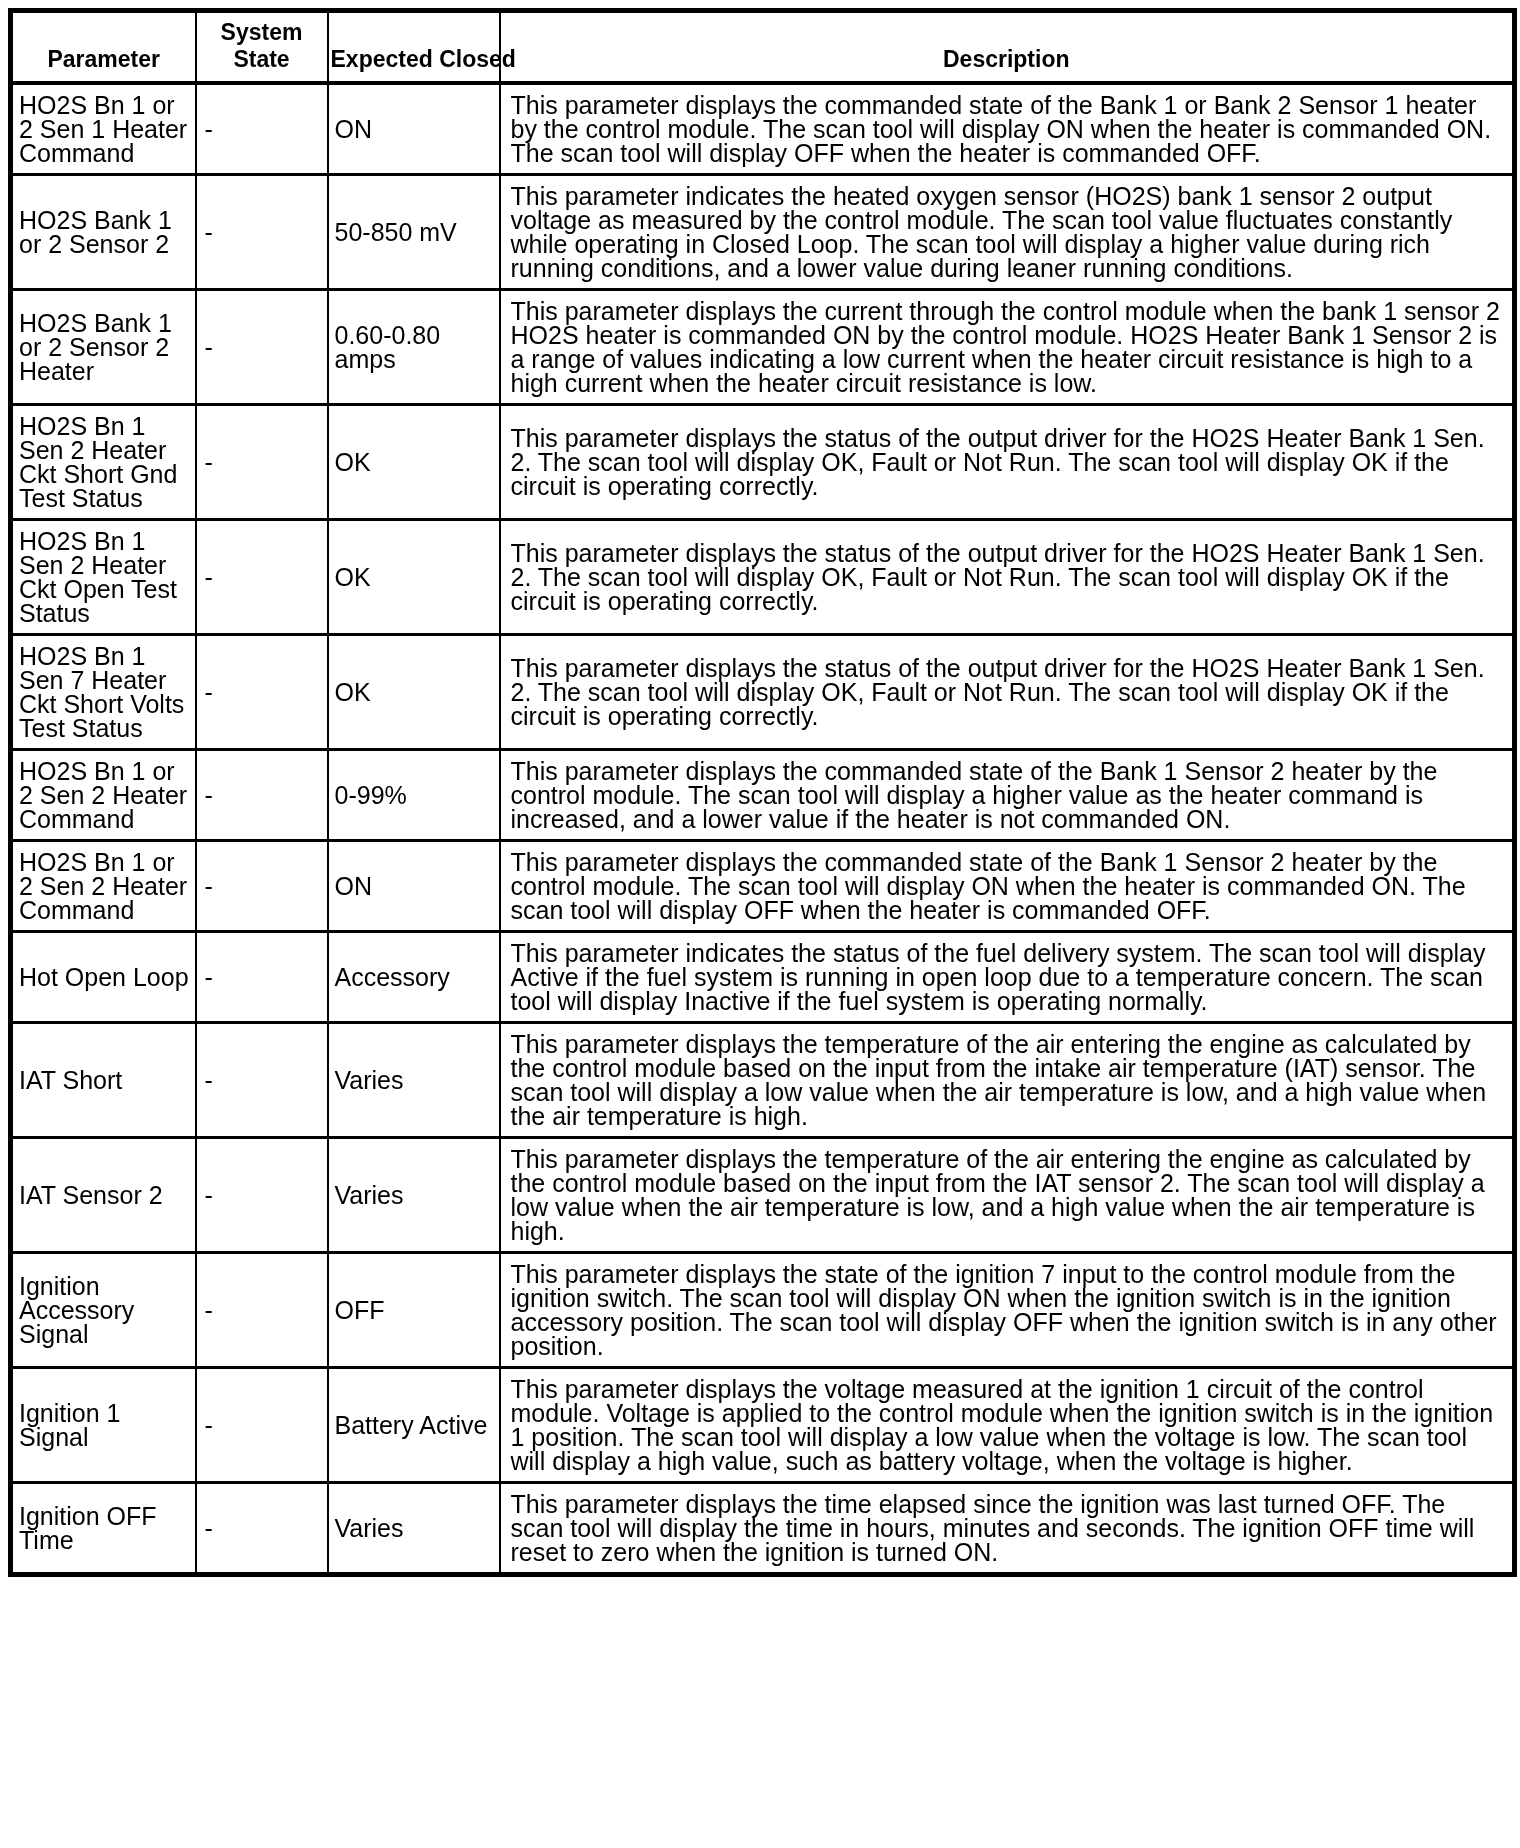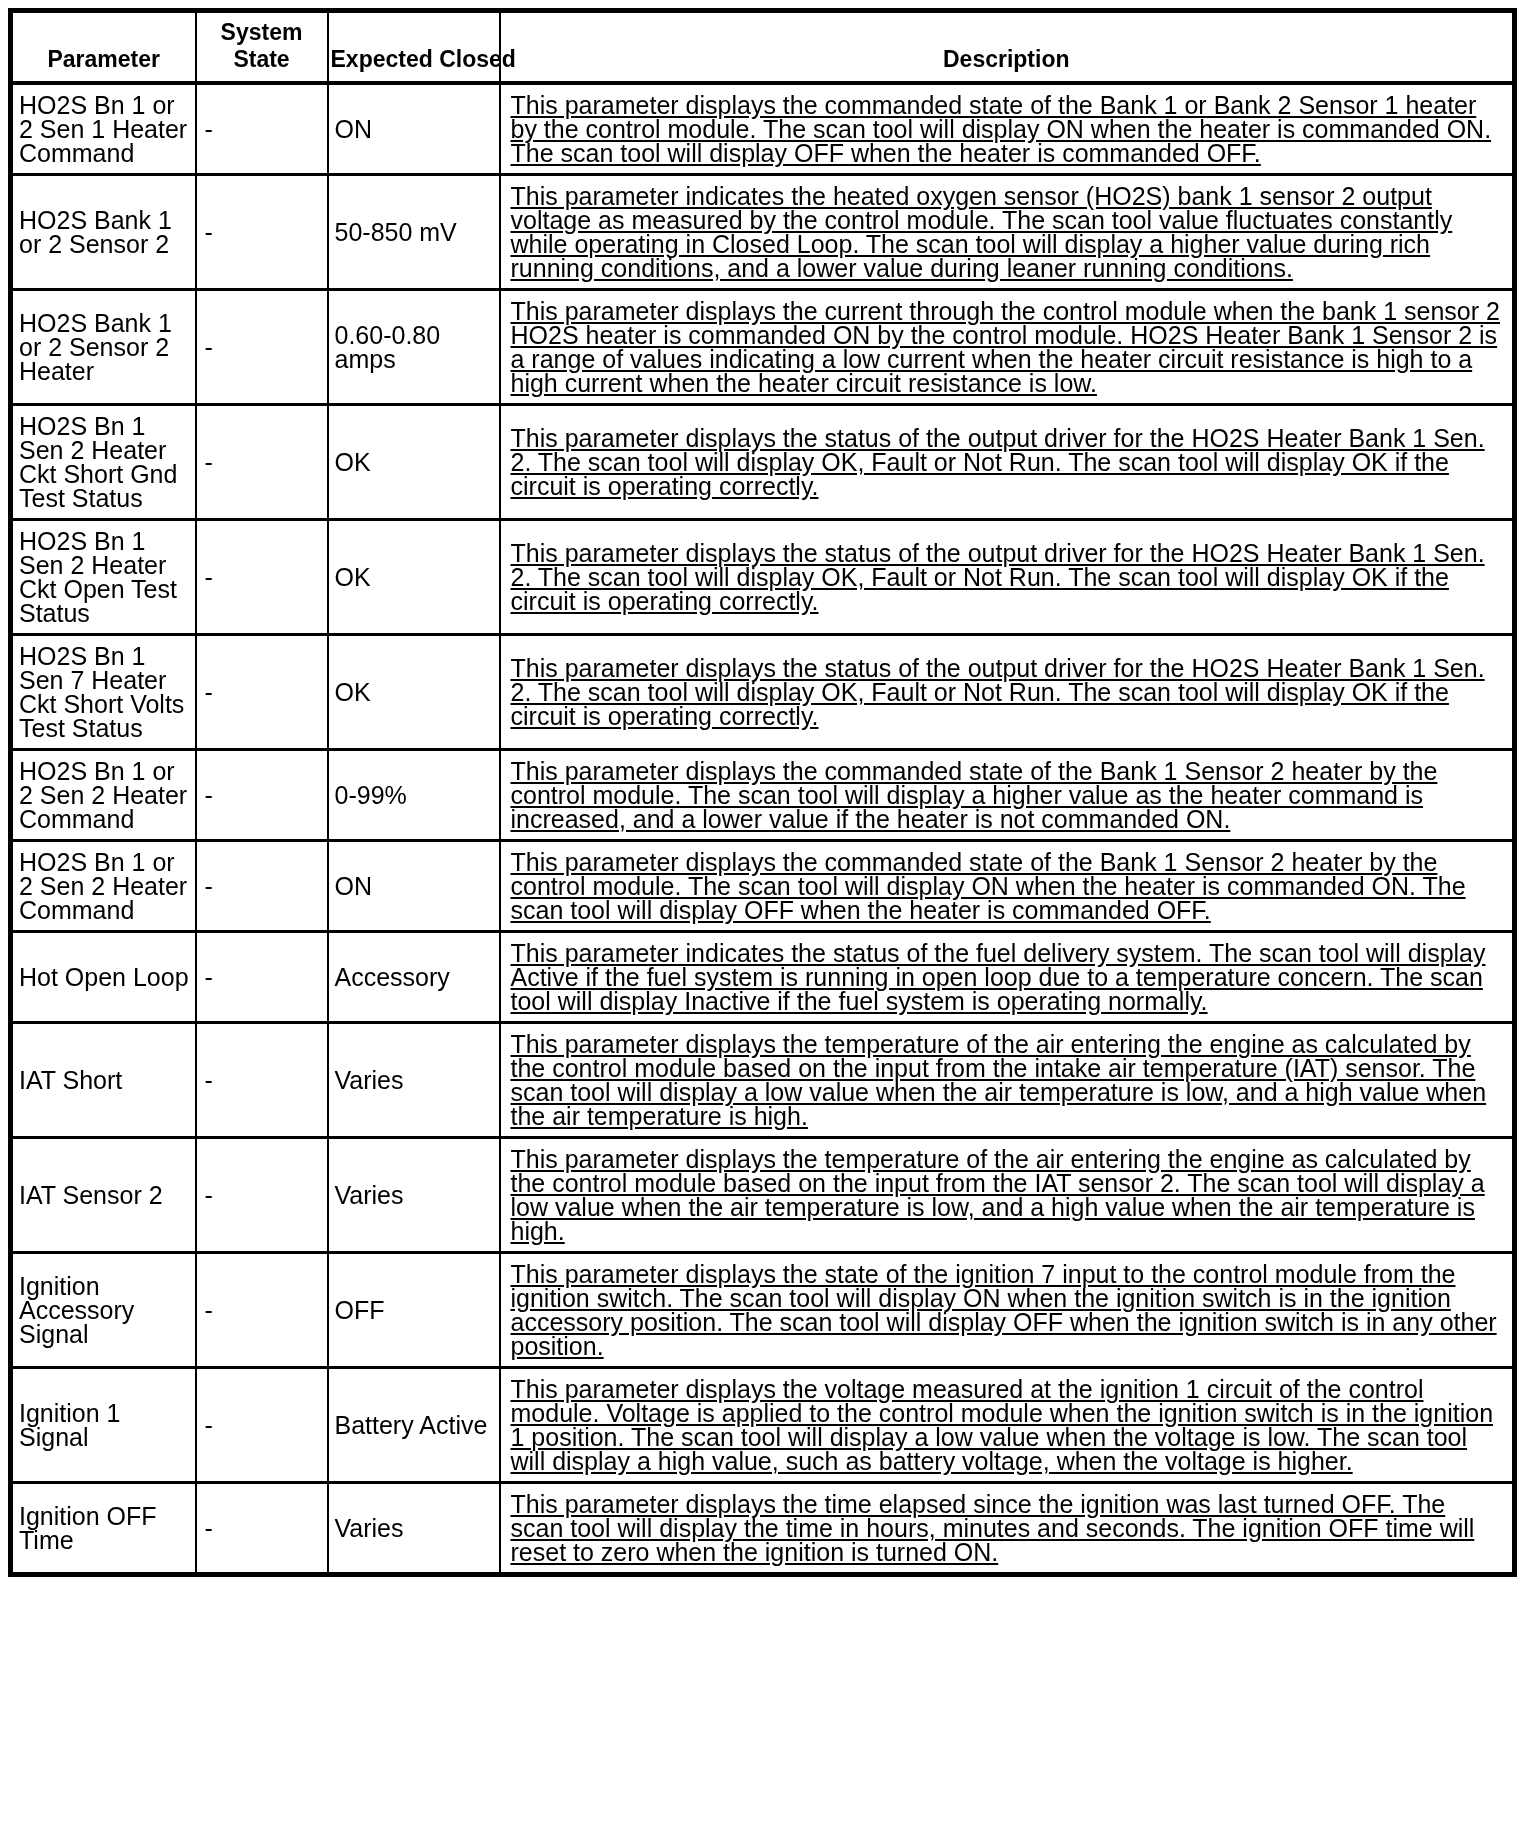--- a/index.html
+++ b/index.html
@@ -46,21 +46,20 @@
     border-top: 3px solid #000000;
     border-bottom: 3px solid #000000;
     font-size: 25px;
     line-height: 24px;
     vertical-align: middle;
     padding: 8px 4px 8px 6px;
     word-wrap: break-word;
   }
   td.col-desc {
     padding: 8px 8px 8px 10px;
-    text-decoration: underline;
   }
   td.col-state {
     padding-left: 8px;
   }
 </style>
 </head>
 <body>
 
 <div class="page">
   <table class="param-table">

